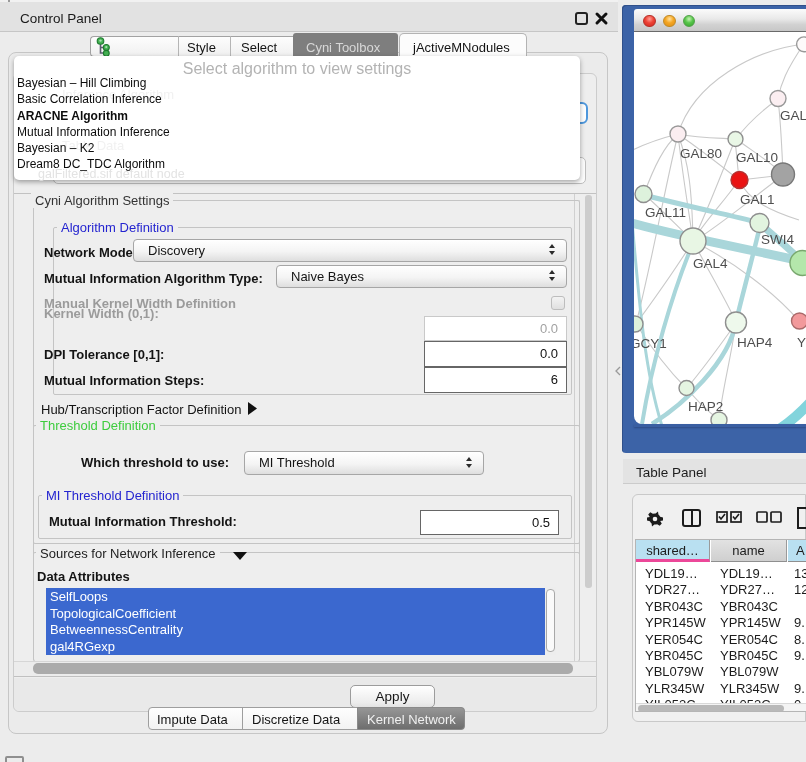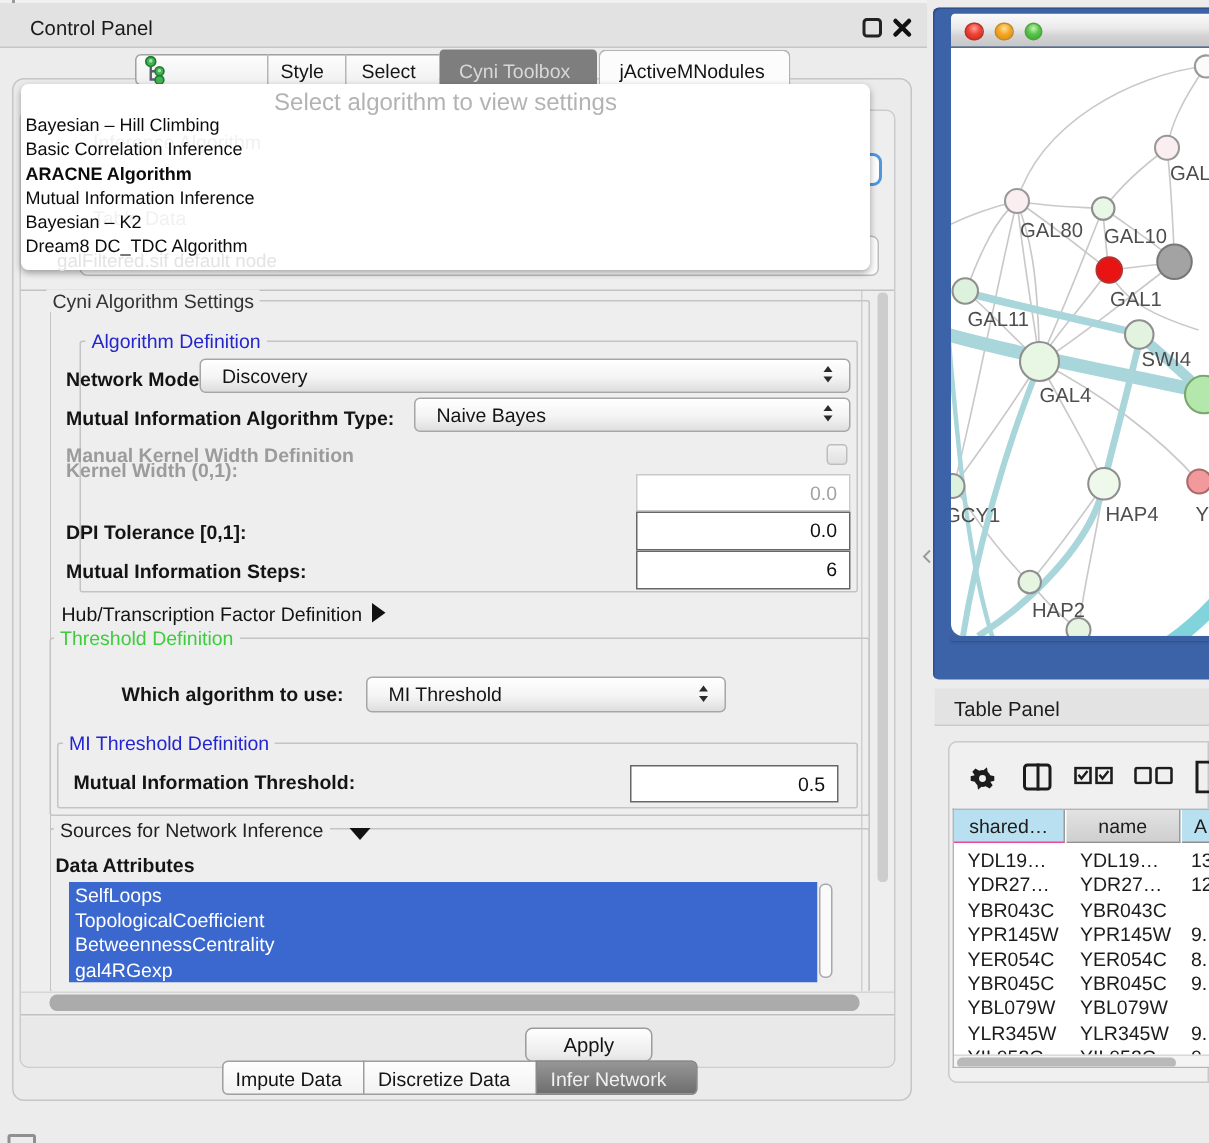--- a/index.html
+++ b/index.html
@@ -90,21 +90,21 @@
 <div class="abs lbl bold" style="left:44px;top:373px;">Mutual Information Steps:</div>
 <div class="field" style="left:424px;top:367px;width:143px;height:26px;border:1px solid #666;color:#111;line-height:24px;">6</div>
 
 <div class="abs lbl" style="left:41px;top:402px;">Hub/Transcription Factor Definition</div>
 <svg class="abs" style="left:246px;top:401px;" width="12" height="15" viewBox="0 0 12 15">
     <path d="M2 1 L11 7.5 L2 14 Z" fill="#111"></path>
   </svg>
 
 <div class="gbox" style="left:33px;top:425px;width:547px;height:119px;"></div>
 <div class="gtitle" style="left:36px;top:418px;color:#3ecc3e;">Threshold Definition</div>
-<div class="abs lbl bold" style="left:81px;top:455px;">Which algorithm to use:</div>
+<div class="abs lbl bold" style="left:81px;top:455px;">Which threshold to use:</div>
 <div class="combo" style="left:244px;top:451px;width:240px;height:24px;">
   <div class="ctext">MI Threshold</div>
   <div class="carr" style="top:5px;">
       <div class="up"></div>
       <div class="dn"></div>
     </div>
 </div>
 <div class="gbox" style="left:38px;top:495px;width:534px;height:44px;"></div>
 <div class="gtitle" style="left:42px;top:488px;color:#2424d0;">MI Threshold Definition</div>
 <div class="abs lbl bold" style="left:49px;top:514px;">Mutual Information Threshold:</div>
@@ -127,21 +127,21 @@
 <div class="abs" style="left:33px;top:663px;width:540px;height:11px;background:#ababab;border-radius:5px;"></div>
 
 <div class="abs" style="left:14px;top:678px;width:582px;height:33px;background:#e9e9e9;border-radius:0 0 6px 6px;"></div>
 <div class="abs" style="left:350px;top:685px;width:85px;height:23px;border:1px solid #9c9c9c;border-radius:5px;background:linear-gradient(#ffffff,#ececec 80%,#e2e2e2);text-align:center;line-height:21px;font-size:13.5px;font-weight:500;color:#151515;">Apply</div>
 
 <div class="abs" style="left:148px;top:707px;width:317px;height:23px;border:1px solid #9e9e9e;border-radius:4px;background:linear-gradient(#fefefe,#f2f2f2);"></div>
 <div class="abs" style="left:242px;top:707px;width:1px;height:23px;background:#9e9e9e;"></div>
 <div class="abs" style="left:357px;top:707px;width:108px;height:23px;background:linear-gradient(#969696,#6e6e6e);border:1px solid #8a8a8a;border-radius:0 4px 4px 0;"></div>
 <div class="abs lbl" style="left:157px;top:712px;font-weight:500;">Impute Data</div>
 <div class="abs lbl" style="left:252px;top:712px;font-weight:500;">Discretize Data</div>
-<div class="abs lbl" style="left:367px;top:712px;font-weight:500;color:#f0f0f0;">Infer Network</div>
+<div class="abs lbl" style="left:367px;top:712px;font-weight:500;color:#f0f0f0;">Kernel Network</div>
 
 <div class="abs" style="left:5px;top:756px;width:19px;height:16px;border:2px solid #8f8f8f;border-radius:2px;background:#ececec;"></div>
 
 <svg class="abs" style="left:614px;top:366px;" width="8" height="10" viewBox="0 0 8 10">
     <path d="M6 1 L2 5 L6 9" stroke="#9a9a9a" stroke-width="1.3" fill="none"></path>
   </svg>
 
 <div class="abs" style="left:420px;top:102px;width:168px;height:22px;border:2.5px solid #4e97dc;border-radius:6px;background:#fff;"></div>
 <div class="abs" style="left:53px;top:157px;width:533px;height:27px;border:1px solid #bdbdbd;border-radius:5px;background:#fdfdfd;"></div>
 
@@ -250,21 +250,21 @@
 </svg>
 <svg class="abs" style="left:756px;top:511px;" width="26" height="12" viewBox="0 0 26 12">
  <rect x="1" y="1" width="10" height="10" rx="1" fill="none" stroke="#1c1c1c" stroke-width="1.7"></rect>
  <rect x="15" y="1" width="10" height="10" rx="1" fill="none" stroke="#1c1c1c" stroke-width="1.7"></rect>
 </svg>
 <svg class="abs" style="left:796px;top:507px;" width="16" height="22" viewBox="0 0 16 22">
  <path d="M2 1 L10 1 L15 6 L15 21 L2 21 Z" fill="none" stroke="#1c1c1c" stroke-width="2"></path>
 </svg>
 
 <div class="abs" style="left:635px;top:539px;width:171px;height:173px;background:#fff;border:1px solid #b5b5b5;border-right:none;overflow:hidden;">
-  <div style="position:absolute;left:0;top:0;width:74px;height:22px;background:#b9e0f1;border-right:1px solid #9a9a9a;border-bottom:1px solid #ec4899;text-align:center;font-size:13px;line-height:22px;color:#1c1c1c;">shared…</div>
+  <div style="position:absolute;left:0;top:0;width:74px;height:22px;background:#b9e0f1;border-right:1px solid #9a9a9a;border-bottom:3px solid #ec4899;text-align:center;font-size:13px;line-height:22px;color:#1c1c1c;">shared…</div>
   <div style="position:absolute;left:75px;top:0;width:76px;height:22px;background:linear-gradient(#e2e2e2,#cfcfcf);border-right:1px solid #9a9a9a;border-bottom:1px solid #8f8f8f;text-align:center;font-size:13px;line-height:22px;color:#1c1c1c;">name</div>
   <div style="position:absolute;left:152px;top:0;width:30px;height:22px;background:#b9e0f1;border-bottom:1px solid #8f8f8f;font-size:13px;line-height:22px;color:#1c1c1c;padding-left:8px;">A</div>
   <div style="position:absolute;left:9px;top:26px;font-size:13px;color:#1c1c1c;line-height:16.4px;">YDL19…<br>YDR27…<br>YBR043C<br>YPR145W<br>YER054C<br>YBR045C<br>YBL079W<br>YLR345W<br>YIL052C</div>
   <div style="position:absolute;left:84px;top:26px;font-size:13px;color:#1c1c1c;line-height:16.4px;">YDL19…<br>YDR27…<br>YBR043C<br>YPR145W<br>YER054C<br>YBR045C<br>YBL079W<br>YLR345W<br>YIL052C</div>
   <div style="position:absolute;left:158px;top:26px;font-size:13px;color:#1c1c1c;line-height:16.4px;">13<br>12<br>&nbsp;<br>9.<br>8.<br>9.<br>&nbsp;<br>9.<br>0.</div>
   <div style="position:absolute;left:0;top:163px;width:171px;height:10px;background:#f4f4f4;border-top:1px solid #d9d9d9;"></div>
   <div style="position:absolute;left:2px;top:164.5px;width:146px;height:7px;background:#b9b9b9;border-radius:4px;"></div>
 </div>
 
 </body></html>

